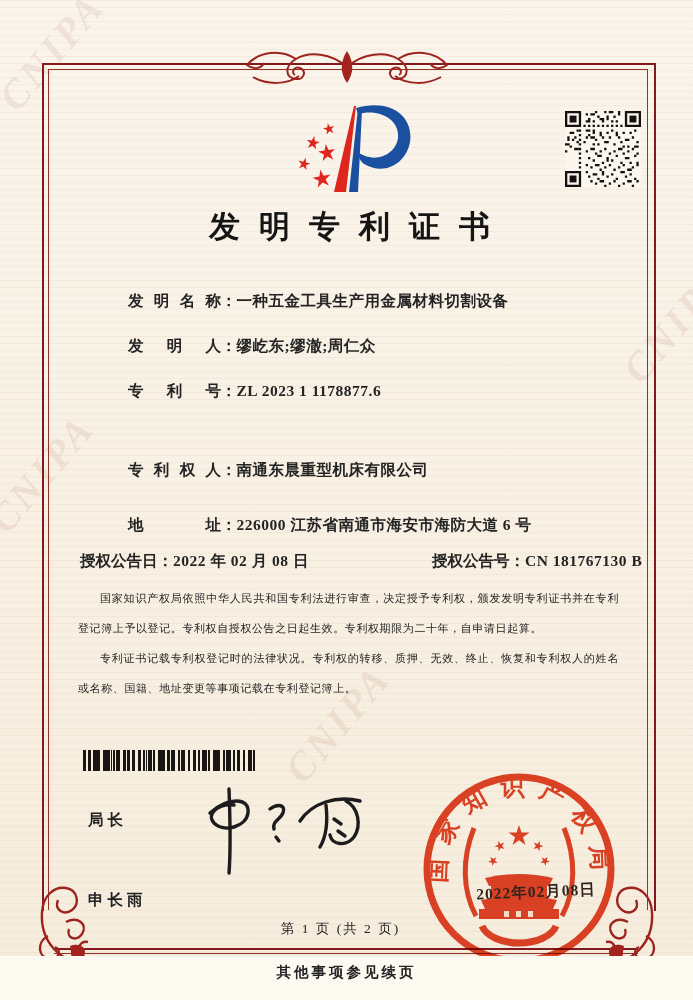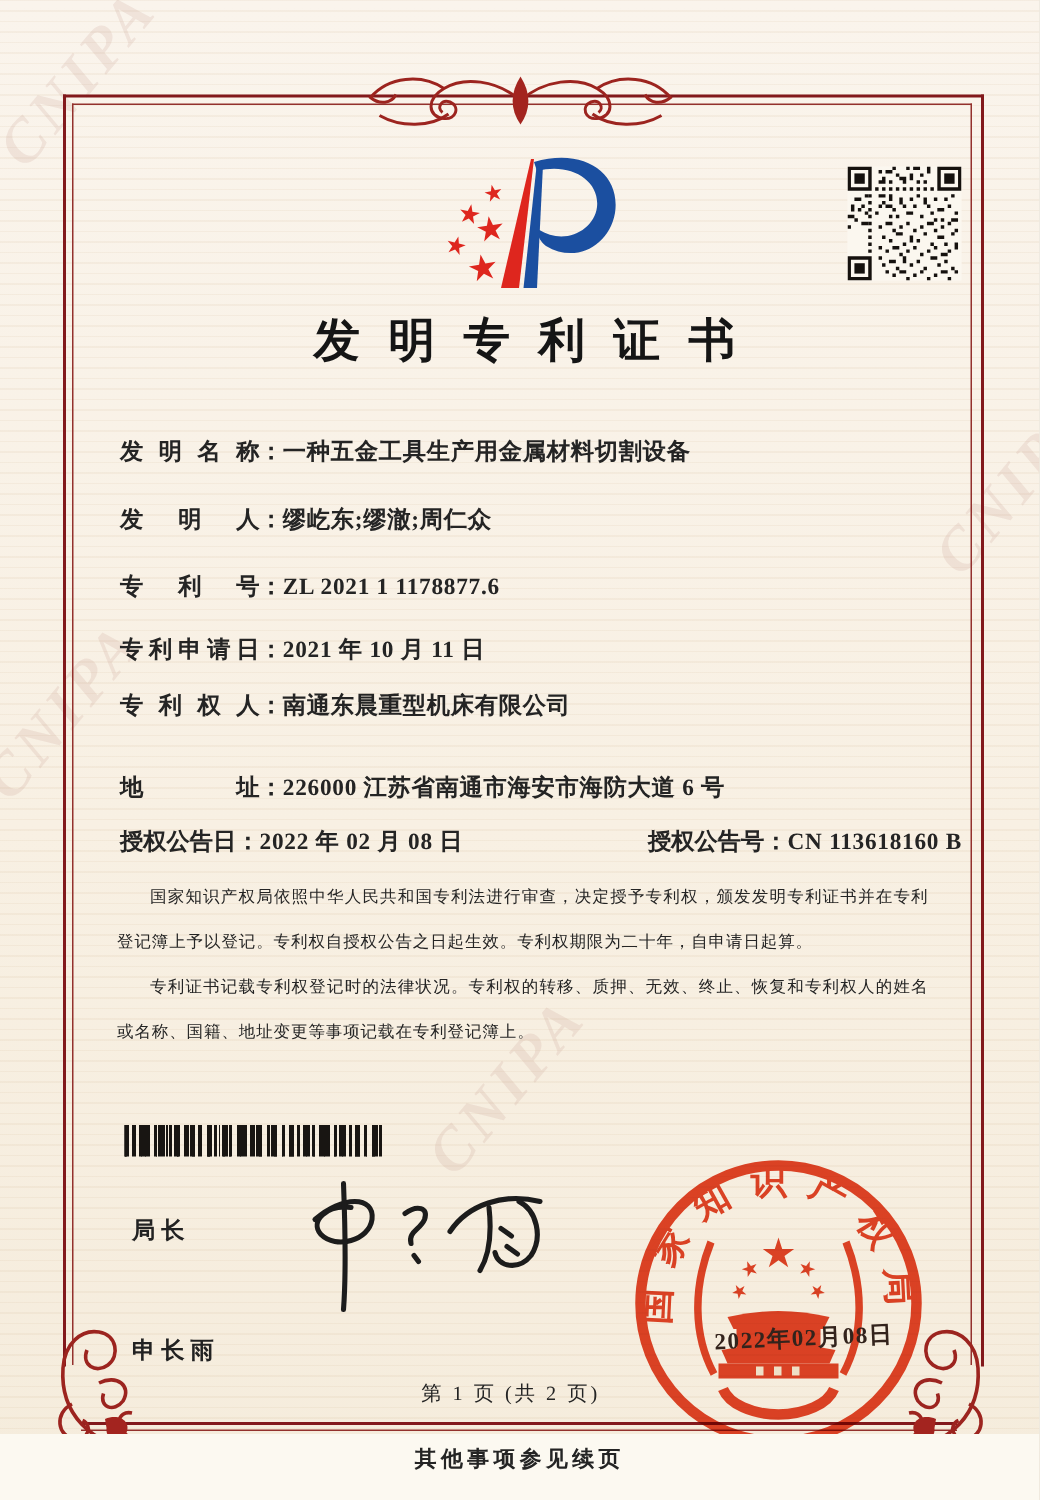--- a/index.html
+++ b/index.html
@@ -36,21 +36,21 @@
   .logo{position:absolute;left:272px;top:100px;z-index:5;}
   .qr{position:absolute;left:565px;top:111px;z-index:5;background:#fbf7ef;}
   
   .title{position:absolute;left:0;right:0;top:206px;text-align:center;
     font-size:31px;font-weight:bold;letter-spacing:19px;padding-left:25px;
     color:#151515;z-index:5;}
   
   .frow{position:absolute;left:80px;font-size:15.5px;font-weight:600;
     white-space:nowrap;z-index:5;color:#242424;}
   .flabel{display:inline-block;width:93px;text-align:justify;text-align-last:justify;
-    vertical-align:bottom;}
+    vertical-align:bottom;margin-left:48px;}
   .fvalue{letter-spacing:.5px;}
   .grant2{position:absolute;left:352px;top:0;}
   
   .paras{position:absolute;left:78px;top:583px;width:541px;z-index:5;
     font-size:11px;line-height:30px;letter-spacing:.6px;color:#242424;}
   .paras p{margin:0;text-indent:2em;text-align:justify;}
   
   .barcode{position:absolute;left:83px;top:750px;width:172px;height:21px;z-index:5;
     background:
       repeating-linear-gradient(90deg,#181512 0 2px,rgba(0,0,0,0) 2px 5px),
@@ -169,35 +169,32 @@
 
   <div class="title">发明专利证书</div>
 
   <div class="frow" style="top:291px;">
     <span class="flabel">发明名称</span><span>：</span><span class="fvalue">一种五金工具生产用金属材料切割设备</span>
   </div>
   <div class="frow" style="top:336px;">
     <span class="flabel">发明人</span><span>：</span><span class="fvalue">缪屹东;缪澈;周仁众</span>
   </div>
   <div class="frow" style="top:381px;">
-    <span class="flabel">专利号</span><span>：</span><span class="fvalue">ZL 2021 1 1178877.6</span>
-  </div>
-  <div class="frow" style="top:423px;">
-    <span class="flabel">专利申请日</span><span>：</span><span class="fvalue">2021 年 10 月 11 日</span>
+    <span class="flabel">专利号</span><span>：</span><span class="fvalue">ZL 2023 1 1178877.6</span>
   </div>
   <div class="frow" style="top:460px;">
     <span class="flabel">专利权人</span><span>：</span><span class="fvalue">南通东晨重型机床有限公司</span>
   </div>
   <div class="frow" style="top:515px;">
     <span class="flabel">地址</span><span>：</span><span class="fvalue">226000 江苏省南通市海安市海防大道 6 号</span>
   </div>
   <div class="frow" style="top:551px;width:540px;">
     <span>授权公告日</span><span>：</span><span class="fvalue">2022 年 02 月 08 日</span>
     <span class="grant2">
-      <span>授权公告号</span><span>：</span><span class="fvalue">CN 113618160 B</span>
+      <span>授权公告号</span><span>：</span><span class="fvalue">CN 181767130 B</span>
     </span>
   </div>
 
   <div class="paras">
     <p>国家知识产权局依照中华人民共和国专利法进行审查，决定授予专利权，颁发发明专利证书并在专利登记簿上予以登记。专利权自授权公告之日起生效。专利权期限为二十年，自申请日起算。</p>
     <p>专利证书记载专利权登记时的法律状况。专利权的转移、质押、无效、终止、恢复和专利权人的姓名或名称、国籍、地址变更等事项记载在专利登记簿上。</p>
   </div>
 
   <div class="barcode"></div>
 

